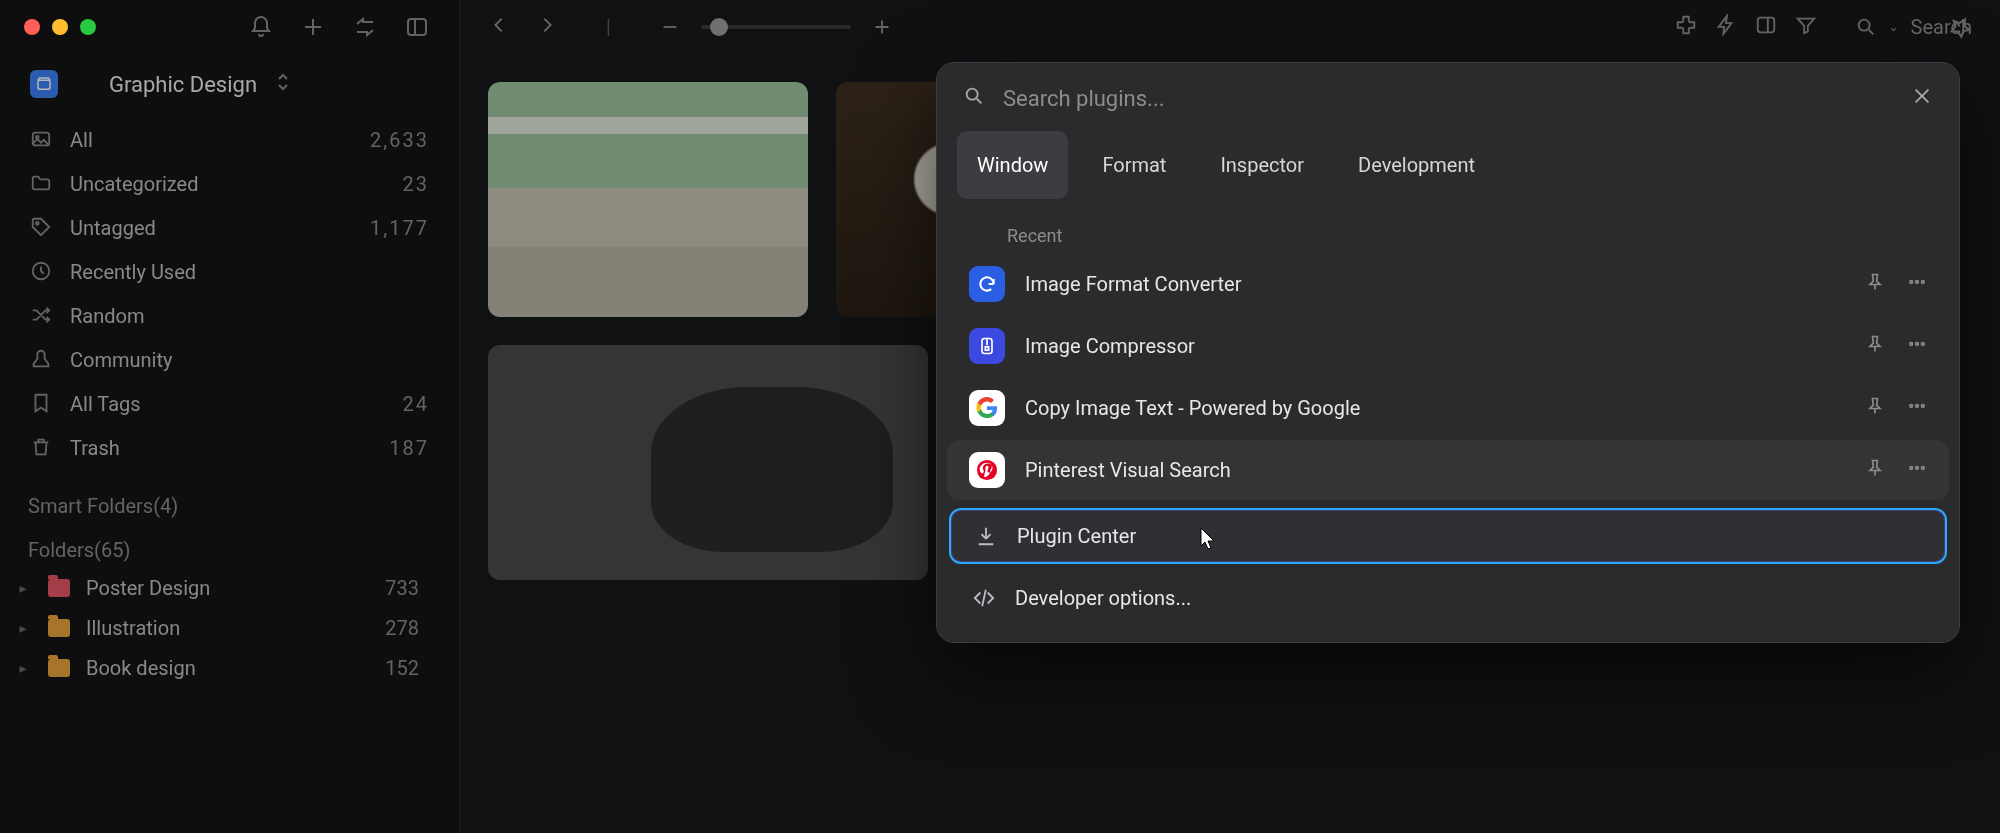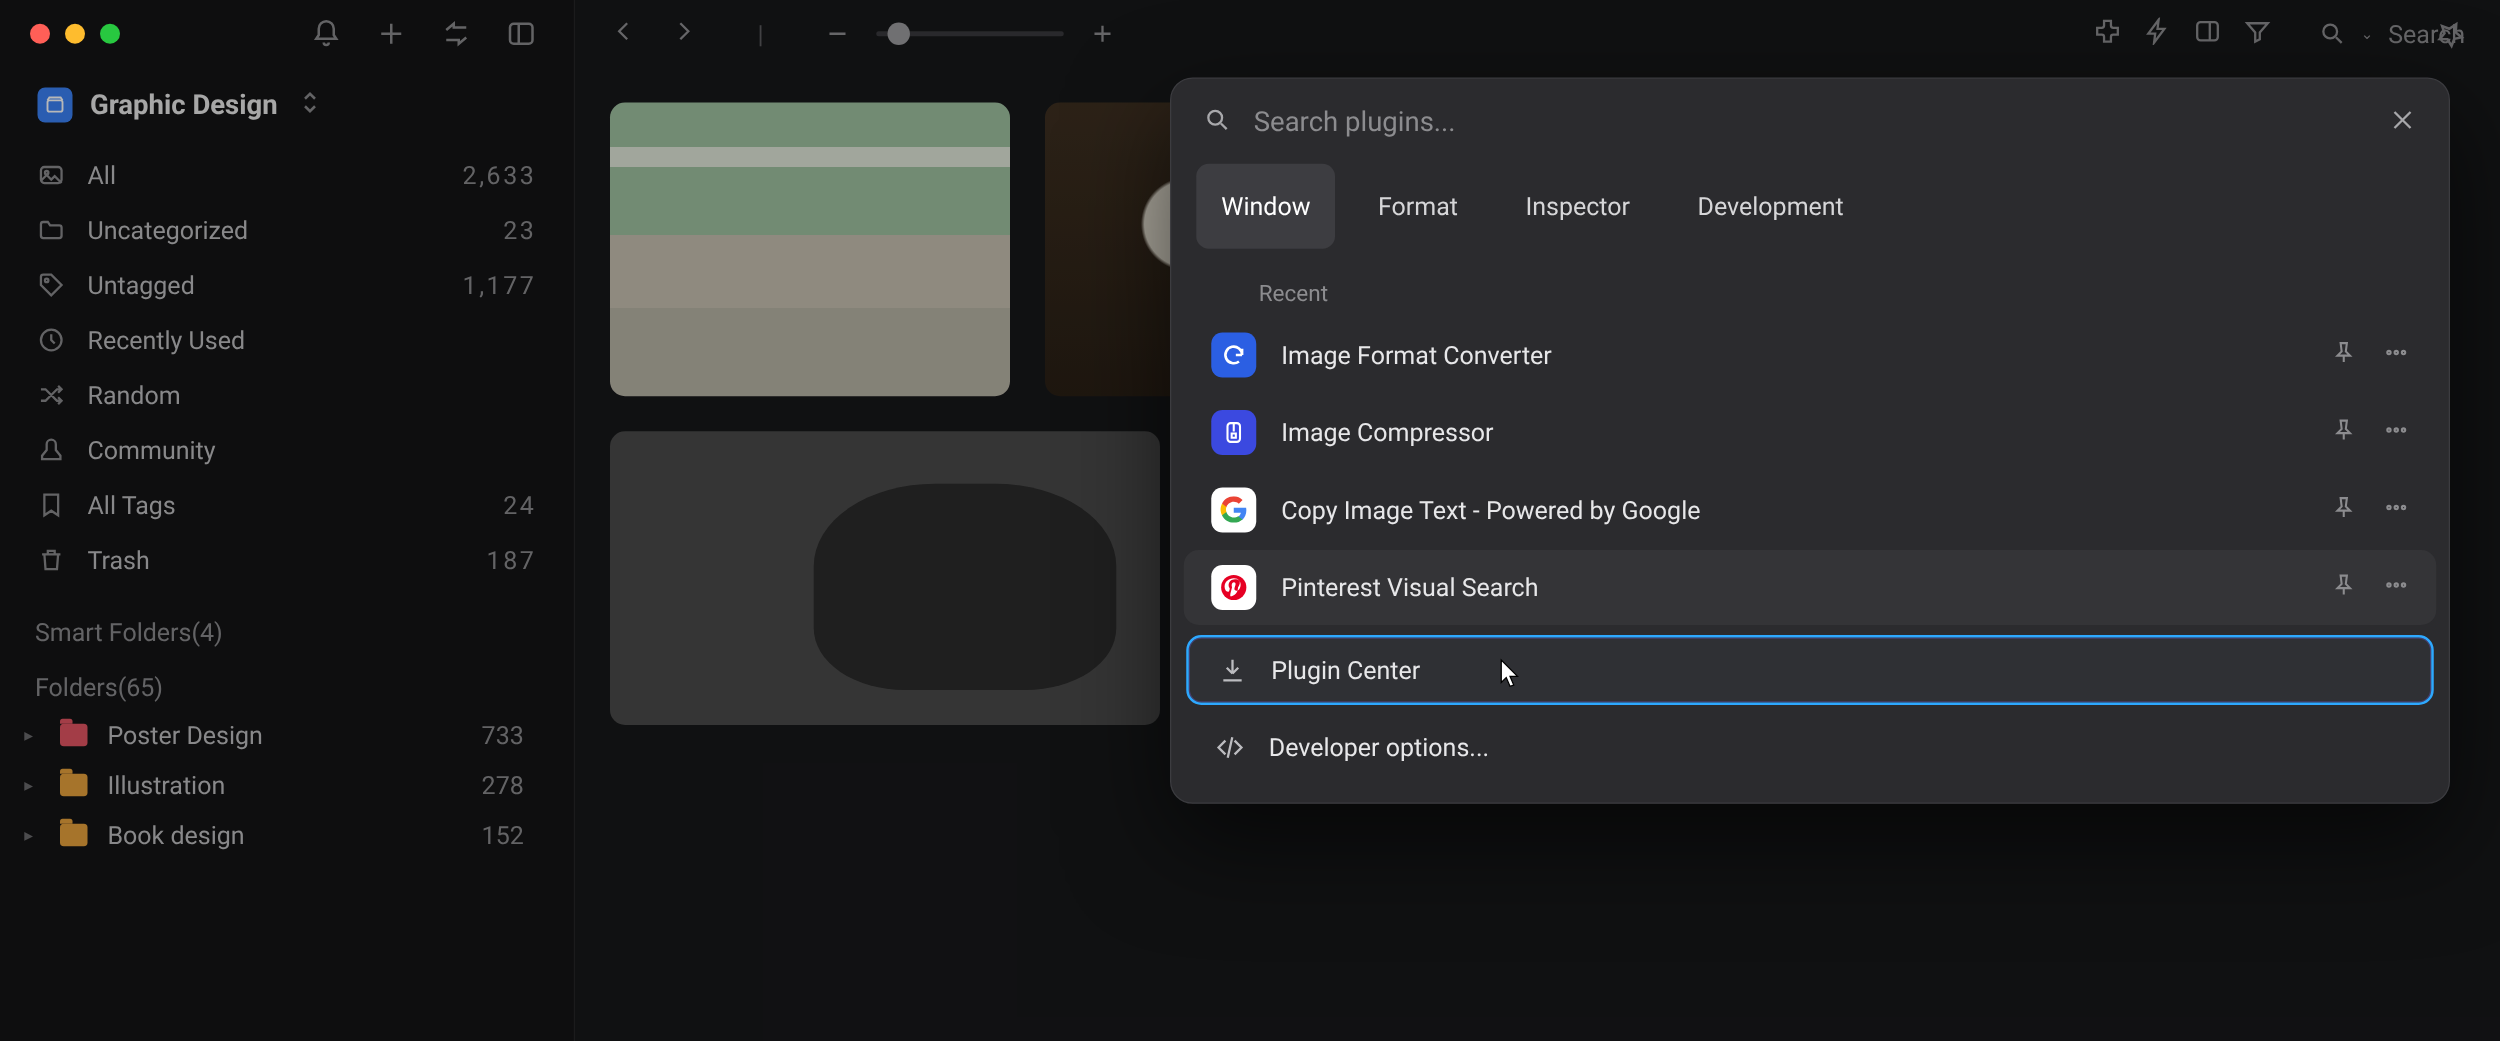--- a/index.html
+++ b/index.html
@@ -12,24 +12,24 @@
   .tl-red{background:#ff5f57;} .tl-yellow{background:#febc2e;} .tl-green{background:#28c840;}
 
   
   .sidebar { width:460px; flex-shrink:0; background:#141415; height:100%; padding-top:0; border-right:1px solid rgba(255,255,255,0.03); position:relative;}
   .sidebar-top { height:54px; display:flex; align-items:center; justify-content:flex-end; gap:24px; padding-right:28px;}
   .icon-btn { width:28px; height:28px; display:flex; align-items:center; justify-content:center; color:#8a8a8d; }
   .icon-btn svg { width:24px; height:24px; stroke:currentColor; fill:none; stroke-width:2; }
   .library-selector { display:flex; align-items:center; gap:14px; padding:16px 24px 14px 30px; }
   .lib-icon { width:28px; height:28px; background:#3b82f6; border-radius:6px; display:flex; align-items:center; justify-content:center;}
   .lib-icon svg{width:18px;height:18px;stroke:#fff;fill:none;stroke-width:2;}
-  .lib-name { color:#e8e8e8; font-size:22px; font-weight:700; }
+  .lib-name { color:#e8e8e8; font-size:22px; font-weight:400;margin-left:37px; }
   .lib-chevrons { color:#8a8a8d; margin-left:4px;}
   .nav-list { padding:6px 14px 10px 14px; }
-  .nav-item { display:flex; align-items:center; gap:18px; padding:10px 16px; border-radius:8px; font-size:20px; color:#bdbdbf; }
+  .nav-item { display:flex; gap:18px; padding:10px 16px; border-radius:8px; font-size:20px; color:#bdbdbf; }
   .nav-item .count { margin-left:auto; color:#8a8a8d; font-variant-numeric:tabular-nums; letter-spacing:2px;}
   .nav-item svg { width:22px; height:22px; stroke:#8a8a8d; fill:none; stroke-width:2; }
   .section-label { padding:14px 28px 6px 28px; color:#8a8a8d; font-size:20px; }
   .folder-list { padding:0 14px; }
   .folder-item { display:flex; align-items:center; gap:16px; padding:8px 4px 8px 0; font-size:20px; color:#bdbdbf; }
   .folder-item .disclosure { width:18px; text-align:center; color:#6a6a6d; font-size:14px;}
   .folder-icon { width:22px; height:18px; border-radius:3px; position:relative;}
   .folder-icon::before{content:'';position:absolute;top:-4px;left:0;width:10px;height:4px;border-radius:2px 2px 0 0;background:inherit;}
   .folder-item .count { margin-left:auto; color:#8a8a8d; padding-right:22px;}
 

